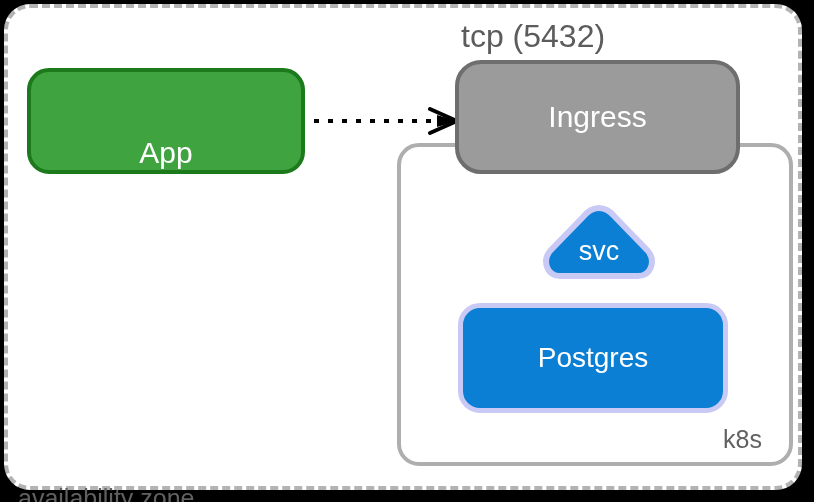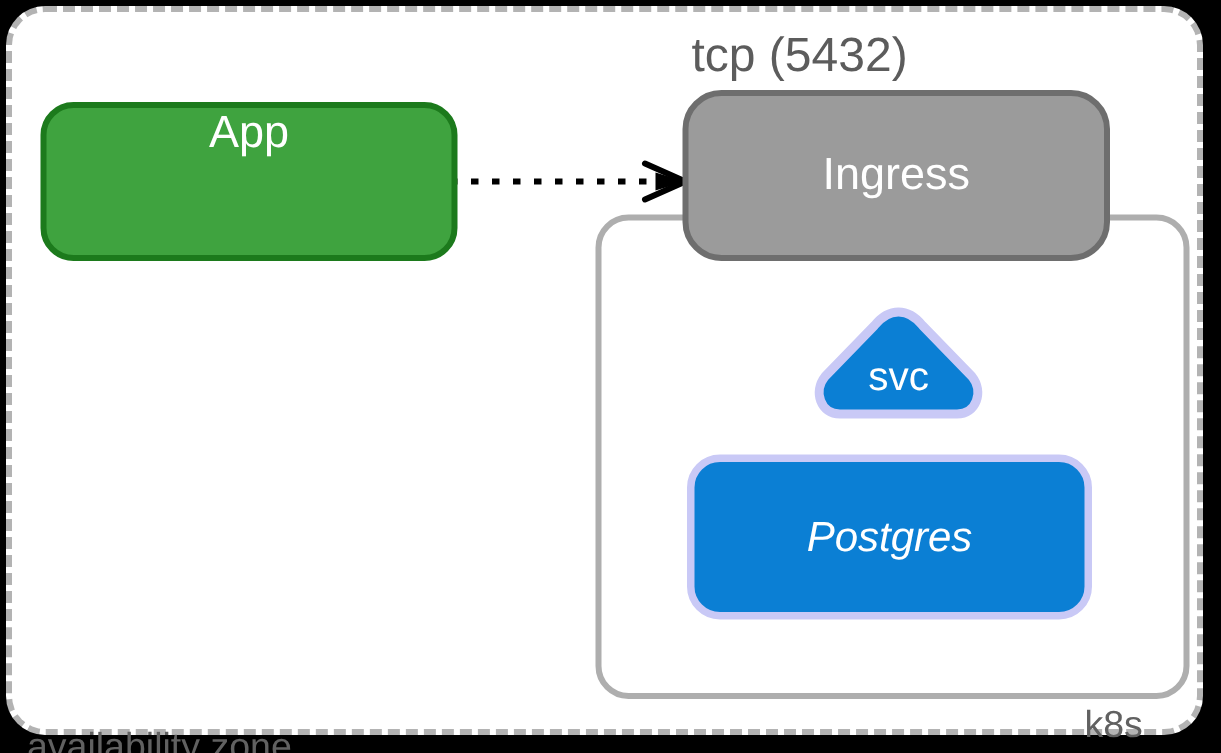--- a/index.html
+++ b/index.html
@@ -52,36 +52,35 @@
     border-radius: 22px;
   }
   .k8s-label {
     position: absolute;
     left: 723px;
     top: 427px;
     font-size: 25px;
     color: #616161;
     line-height: 1;
     white-space: nowrap;
-    margin-top: 44px;
   }
 
   
   .node-app {
     position: absolute;
     left: 27px;
     top: 68px;
     width: 278px;
     height: 106px;
     box-sizing: border-box;
     background: #3fa33f;
     border: 4px solid #1c7a1c;
     border-radius: 22px;
     display: flex;
-    align-items: flex-start;
+    align-items: flex-end;
     justify-content: center;
     color: #ffffff;
     font-size: 30px;
   }
 
   
   .node-ingress {
     position: absolute;
     left: 455px;
     top: 60px;
@@ -155,21 +154,20 @@
     border: 5px solid #c9c9f6;
     border-radius: 22px;
     display: flex;
     flex-direction: column;
     align-items: center;
     justify-content: center;
     color: #ffffff;
     font-size: 28px;
     line-height: 1.22;
     text-align: center;
-    font-style: italic;
   }
 </style>
 </head>
 <body>
 
 <div id="canvas">
 
   <div class="az-zone"></div>
   <div class="az-label">availability zone</div>
 

